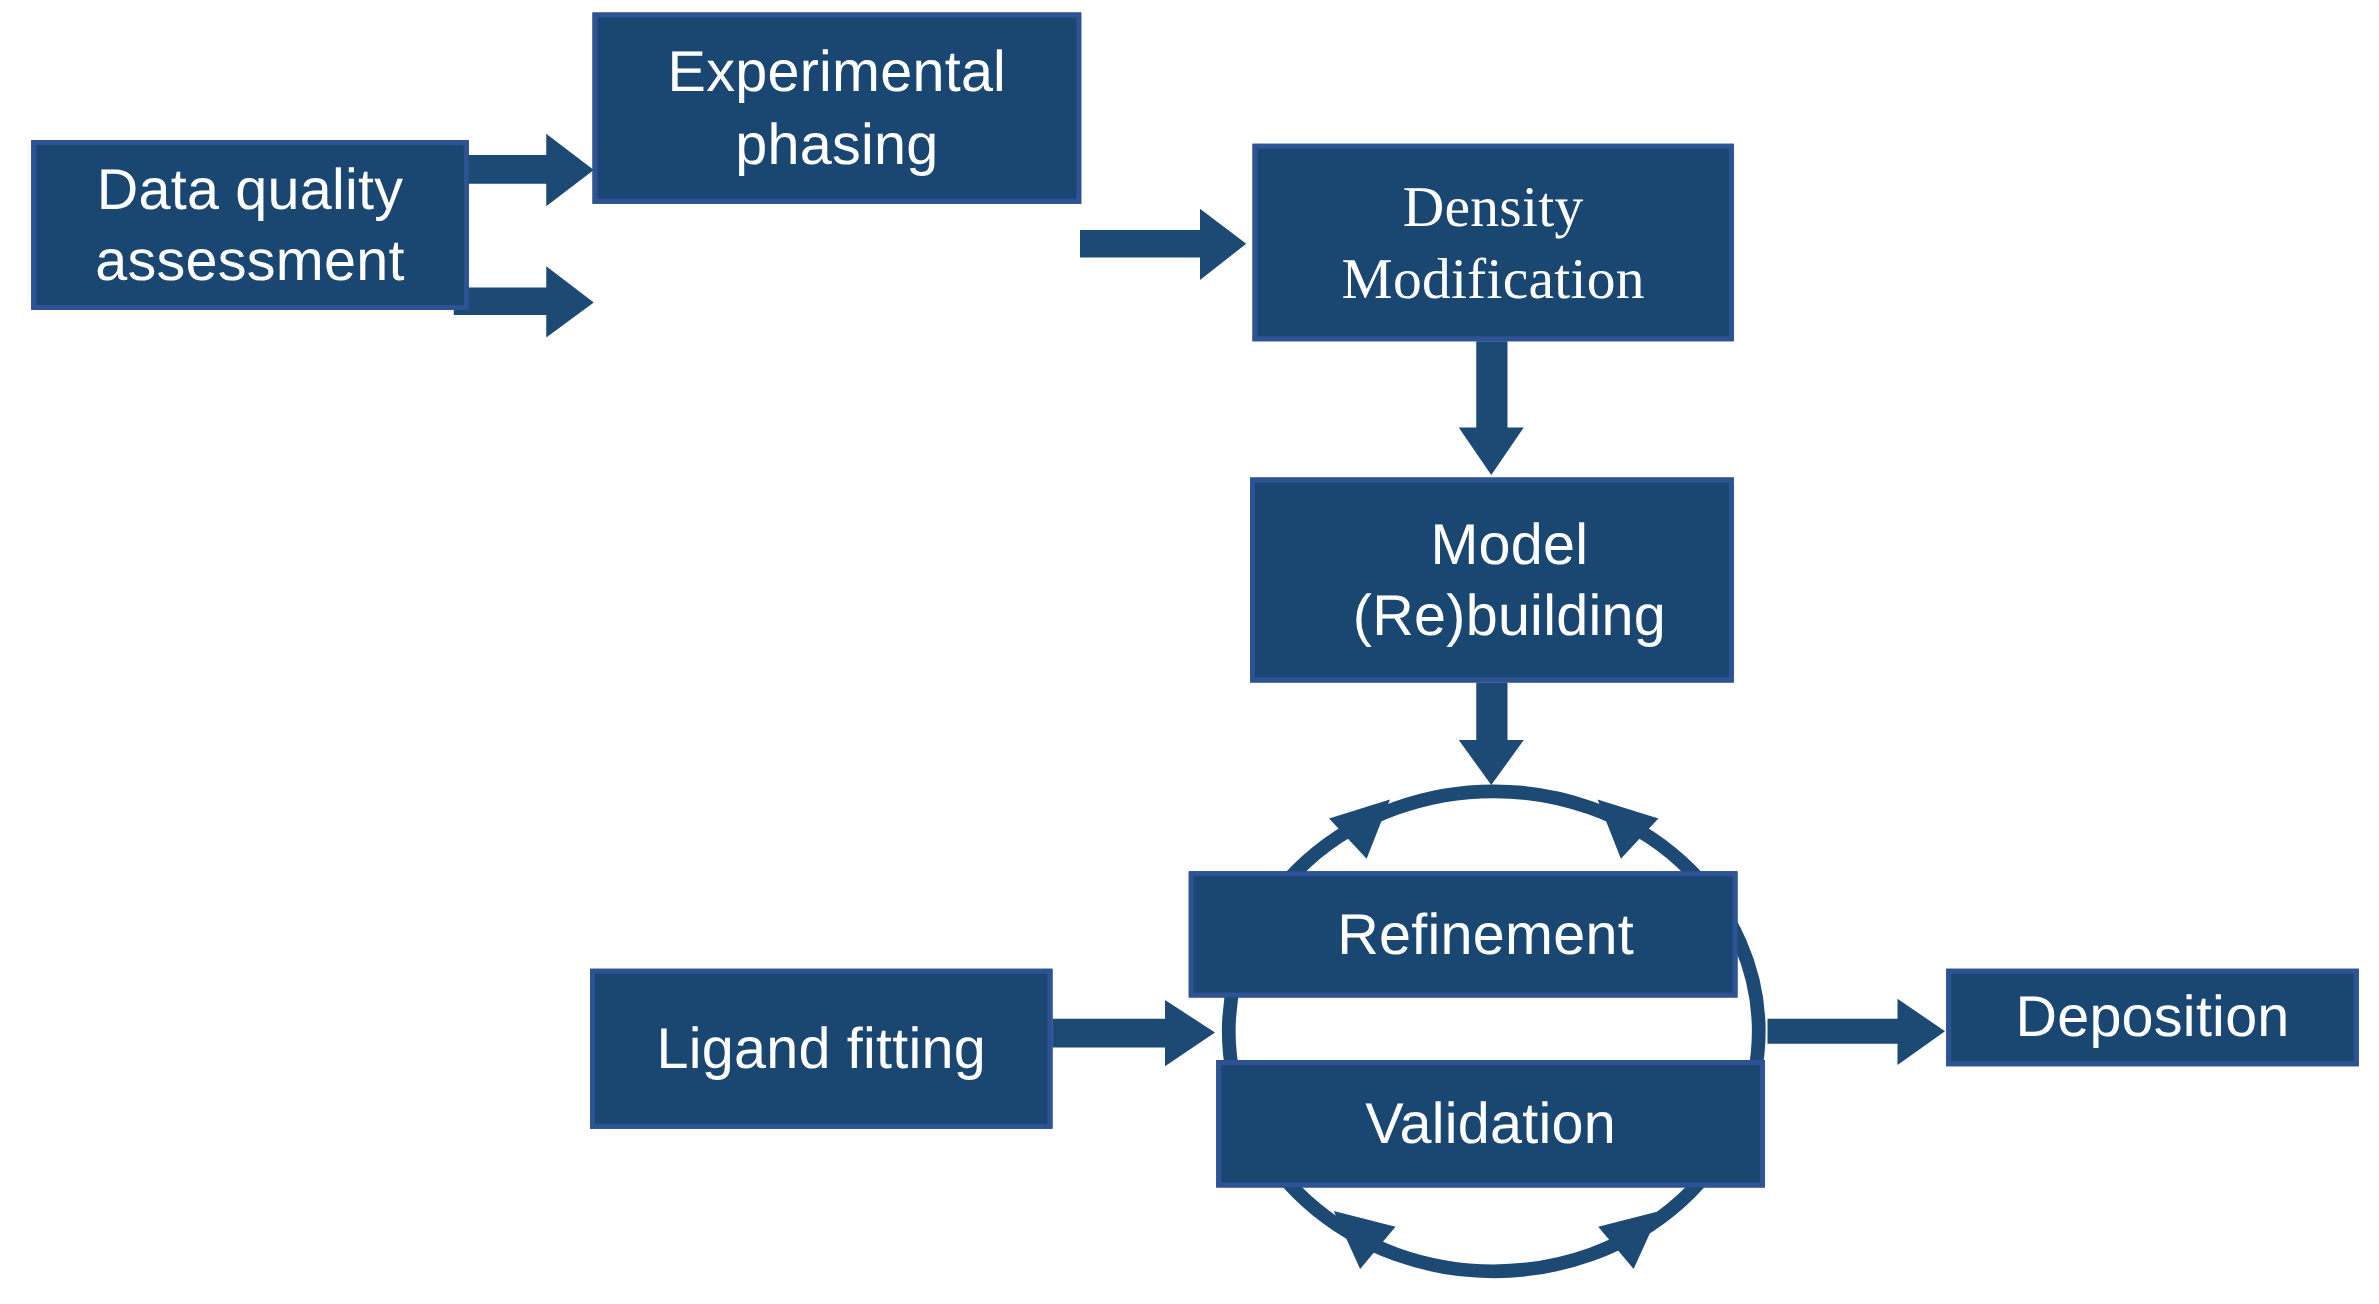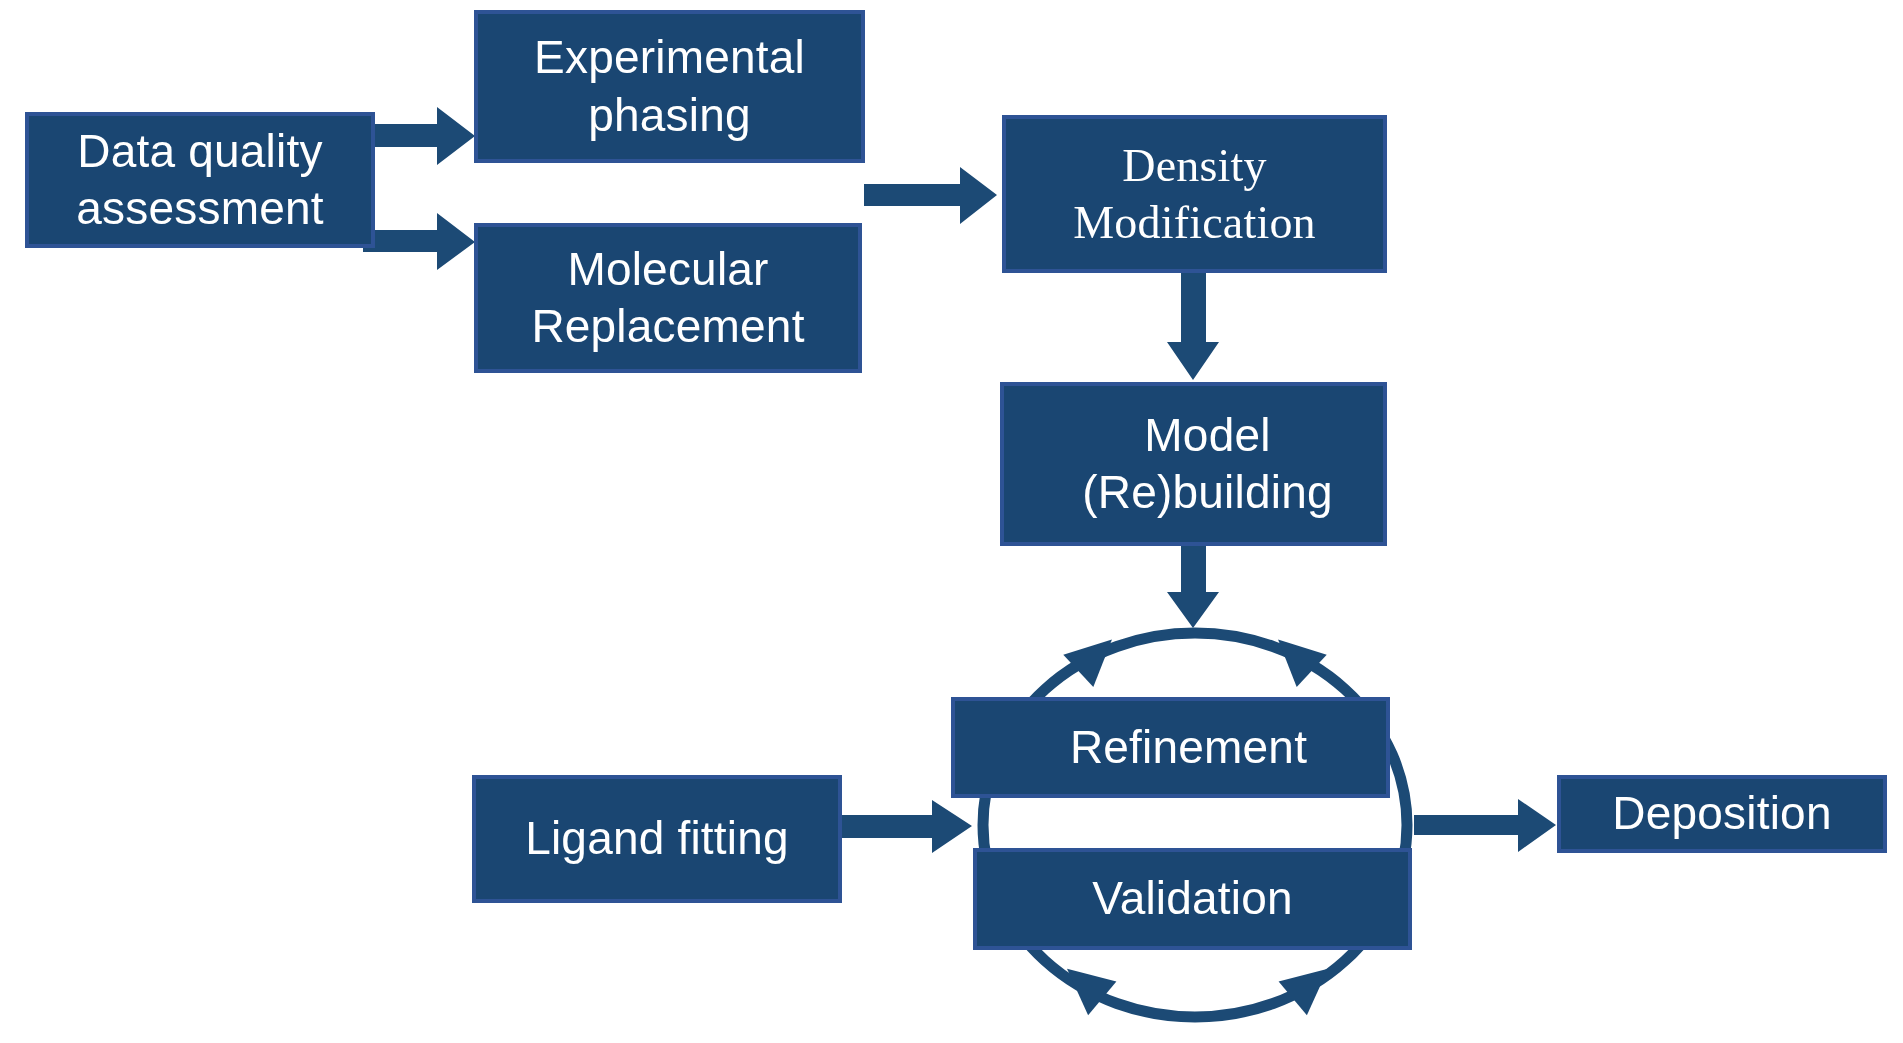--- a/index.html
+++ b/index.html
@@ -66,22 +66,20 @@
 
     <polygon class="shape" points="1414,815 1518,815 1518,799 1556,825 1518,852 1518,835 1414,835"></polygon>
   </svg>
 
   <div class="node" style="left:13px;   top:112px; width:350px; height:136px;margin-left:12px;">Data quality
 assessment</div>
 
   <div class="node" style="left:474px;  top:10px;  width:391px; height:153px;">Experimental
 phasing</div>
 
-  <div class="node" style="left:474px;  top:223px; width:388px; height:150px;">Molecular
-Replacement</div>
 
   <div class="node" style="left:1002px; top:115px; width:385px; height:158px;font-family:Liberation Serif, serif;">Density
 Modification</div>
 
   <div class="node" style="left:1000px; top:382px; width:387px; height:164px;padding-left:28px;">Model
 (Re)building</div>
 
   <div class="node" style="left:951px;  top:697px; width:439px; height:101px;padding-left:36px;">Refinement</div>
 
   <div class="node" style="left:973px;  top:848px; width:439px; height:102px;text-align:right;">Validation</div>

